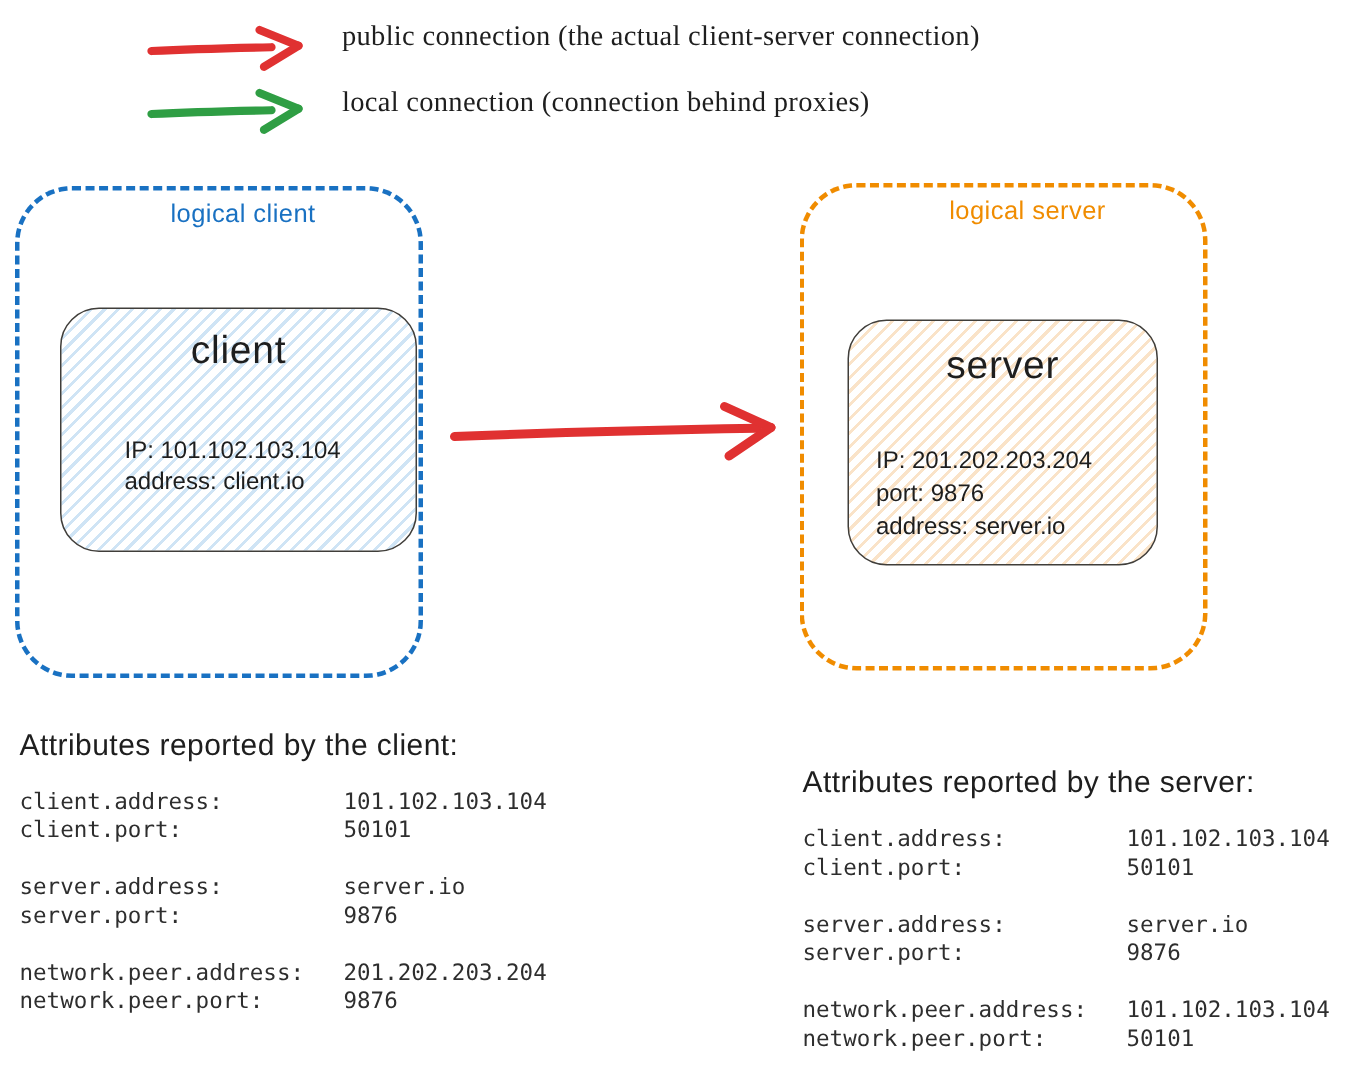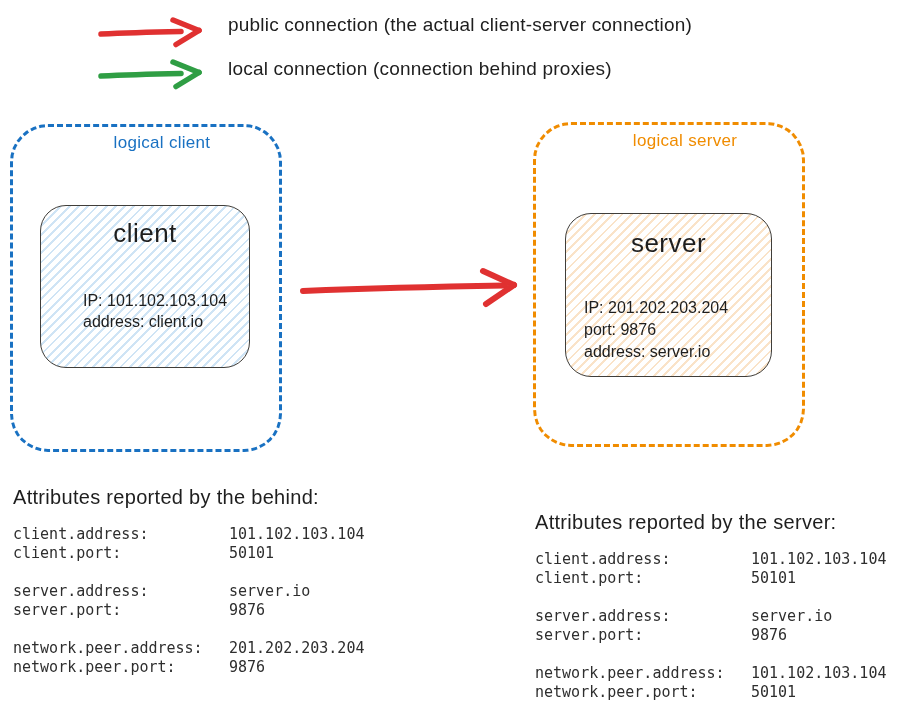--- a/index.html
+++ b/index.html
@@ -5,21 +5,21 @@
   html, body { margin: 0; padding: 0; background: #ffffff; }
   .canvas {
     position: relative;
     width: 900px;
     height: 714px;
     background: #ffffff;
     font-family: "Liberation Sans", sans-serif;
     color: #1e1e1e;
     overflow: hidden;
   }
-  .abs { position: absolute; }
+  .abs { position: absolute; font-family: Liberation Serif, serif; }
 
   
   .legend-text {
     font-size: 19px;
     letter-spacing: 0.2px;
     white-space: nowrap;
   }
 
   
   .logical-box {
@@ -115,21 +115,21 @@
       <path d="M103 14.5 L77 4" fill="none" stroke="#2f9e44" stroke-width="5.5" stroke-linecap="round"></path>
       <path d="M103 14.5 L80 28.5" fill="none" stroke="#2f9e44" stroke-width="5.5" stroke-linecap="round"></path>
     </svg>
   </div>
   <div class="abs legend-text" style="left:228px; top:58px;">local connection (connection behind proxies)</div>
 
   <div class="logical-box client" style="left:10px; top:124px; width:272px; height:328px;">
     <div class="logical-label">logical client</div>
   </div>
 
-  <div class="node client-node" style="left:40px; top:205px; width:210px; height:163px;">
+  <div class="node client-node" style="left:40px; top:205px; width:238px; height:163px;">
     <div class="node-title" style="top:12px;">client</div>
     <div class="node-lines" style="left:42px; top:84px;">
       <div>IP: 101.102.103.104</div>
       <div>address: client.io</div>
     </div>
   </div>
 
   <div class="abs" style="left:295px; top:266px;">
     <svg width="230" height="44" viewBox="0 0 230 44">
       <path d="M8 25 C70 22.5 150 20.5 210 19.5" fill="none" stroke="#e03131" stroke-width="6" stroke-linecap="round"></path>
@@ -145,21 +145,21 @@
   <div class="node server-node" style="left:565px; top:213px; width:207px; height:164px;">
     <div class="node-title" style="top:14px;">server</div>
     <div class="node-lines server-lines" style="left:18px; top:83px;">
       <div>IP: 201.202.203.204</div>
       <div>port: 9876</div>
       <div>address: server.io</div>
     </div>
   </div>
 
   <div class="attr-col" style="left:13px; top:486px;">
-    <div class="attr-heading">Attributes reported by the behind:</div>
+    <div class="attr-heading">Attributes reported by the client:</div>
     <div class="attr-group">
       <div class="attr-row">
         <span>client.address:</span>
         <span>101.102.103.104</span>
       </div>
       <div class="attr-row">
         <span>client.port:</span>
         <span>50101</span>
       </div>
     </div>

